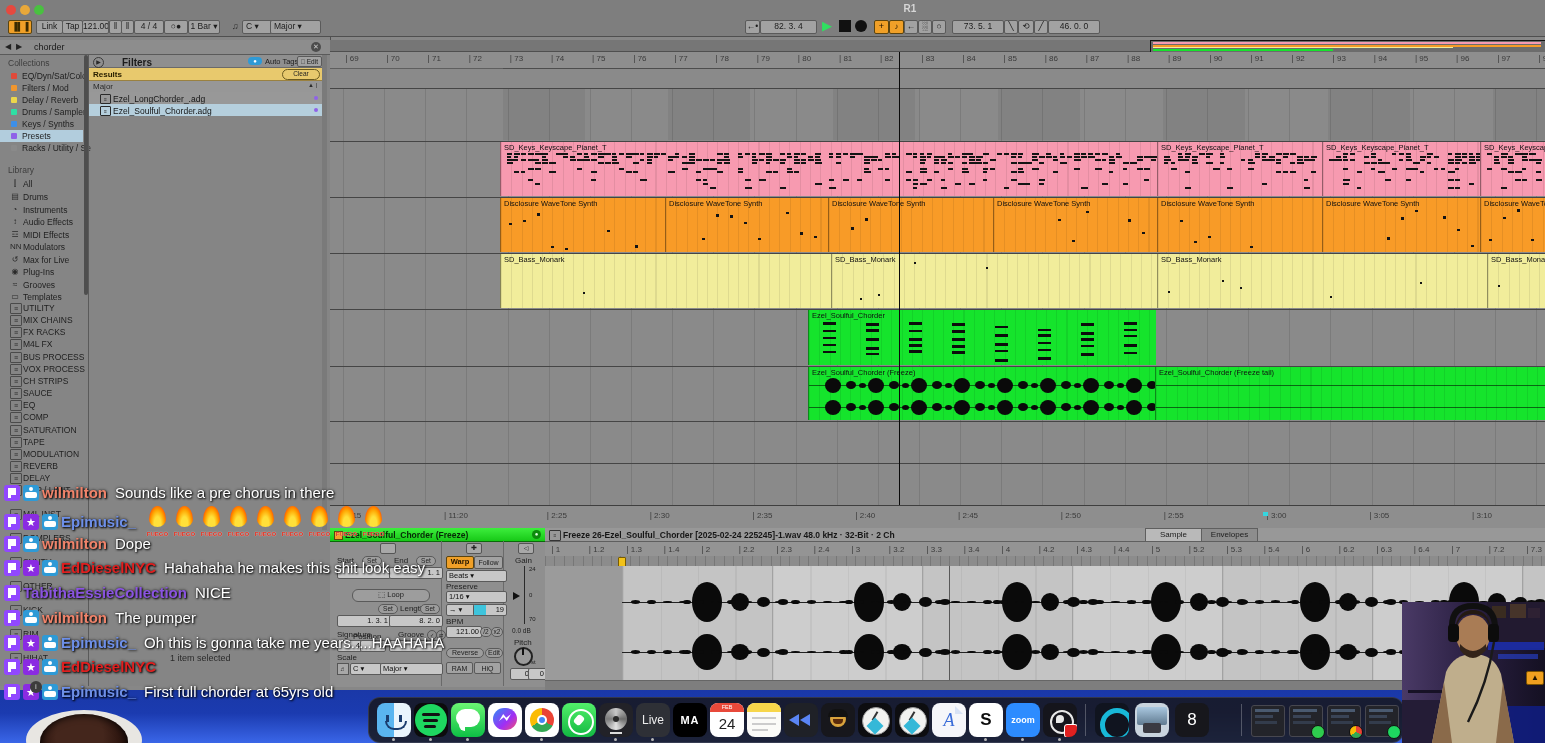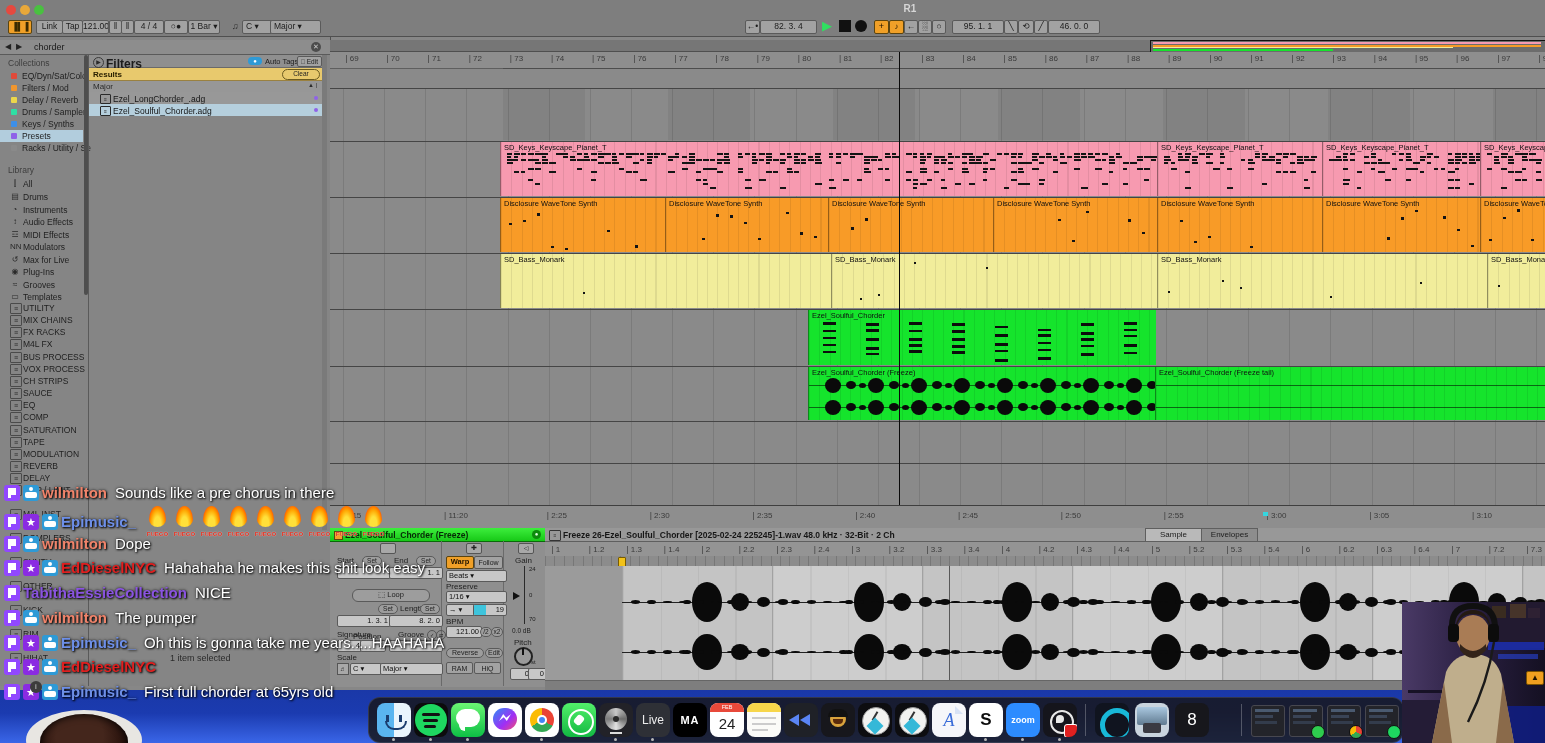--- a/index.html
+++ b/index.html
@@ -56,21 +56,21 @@
       <div class="btn" style="position: absolute; left: 745px; top: 20px; width: 13px; height: 12px;">←•</div>
       <div class="btn" style="position: absolute; left: 760px; top: 20px; width: 55px; height: 12px;">82. 3. 4</div>
       <div style="position: absolute; left: 822px; top: 19px; width: 14px; height: 14px; color: rgb(47, 224, 96); font-size: 13px; line-height: 14px;">▶</div>
       <div style="position: absolute; left: 839px; top: 20px; width: 12px; height: 12px; background: rgb(17, 17, 17);"></div>
       <div style="position: absolute; left: 855px; top: 20px; width: 12px; height: 12px; background: rgb(17, 17, 17); border-radius: 50%;"></div>
       <div style="position: absolute; left: 874px; top: 20px; width: 13px; height: 12px; background: rgb(240, 160, 40); border: 1px solid rgb(90, 68, 16); border-radius: 2px; color: rgb(26, 16, 0); font-size: 9px; line-height: 11px; text-align: center;">+</div>
       <div style="position: absolute; left: 889px; top: 20px; width: 13px; height: 12px; background: rgb(240, 160, 40); border: 1px solid rgb(90, 68, 16); border-radius: 2px; color: rgb(26, 16, 0); font-size: 8px; line-height: 11px; text-align: center;">♪</div>
       <div class="btn" style="position: absolute; left: 904px; top: 20px; width: 12px; height: 12px;">←</div>
       <div class="btn" style="position: absolute; left: 918px; top: 20px; width: 12px; height: 12px;">░</div>
       <div class="btn" style="position: absolute; left: 932px; top: 20px; width: 12px; height: 12px;">○</div>
-      <div class="btn" style="position: absolute; left: 952px; top: 20px; width: 50px; height: 12px;">95. 1. 1</div>
+      <div class="btn" style="position: absolute; left: 952px; top: 20px; width: 50px; height: 12px;">73. 5. 1</div>
       <div class="btn" style="position: absolute; left: 1004px; top: 20px; width: 12px; height: 12px;">╲</div>
       <div class="btn" style="position: absolute; left: 1018px; top: 20px; width: 14px; height: 12px;">⟲</div>
       <div class="btn" style="position: absolute; left: 1034px; top: 20px; width: 12px; height: 12px;">╱</div>
       <div class="btn" style="position: absolute; left: 1048px; top: 20px; width: 50px; height: 12px;">46. 0. 0</div>
     </div>
   <div class="abs" style="left:6px;top:5px;width:10px;height:10px;border-radius:50%;background:#e5493f;"></div>
   <div class="abs" style="left:20px;top:5px;width:10px;height:10px;border-radius:50%;background:#e8a83a;"></div>
   <div class="abs" style="left:34px;top:5px;width:10px;height:10px;border-radius:50%;background:#49c140;"></div>
   <div class="abs" style="left:880px;top:3px;width:60px;text-align:center;color:#d6d6d6;font-size:10px;font-weight:bold;">R1</div>
 
@@ -244,21 +244,21 @@
       <div style="position: absolute; left: 0px; top: 652px; width: 83px; height: 12px;">
         <div style="position: absolute; left: 10px; top: 1px; width: 10px; height: 9px; font-size: 7px; line-height: 9px; color: rgb(42, 42, 42); text-align: center; border: 1px solid rgb(74, 74, 74); border-radius: 1px;">≡</div>
         <div style="position: absolute; left: 23px; top: 1px; font-size: 8.5px; color: rgb(30, 30, 30); white-space: nowrap;">HIHAT</div>
       </div>
       <div style="position: absolute; left: 84px; top: 55px; width: 4px; height: 240px; background: rgb(78, 78, 78); border-radius: 2px;"></div>
       <div style="position: absolute; left: 88px; top: 55px; width: 1px; height: 631px; background: rgb(90, 90, 90);"></div>
     </div>
   <div id="results">
       <div style="position: absolute; left: 89px; top: 55px; width: 233px; height: 12px; background: rgb(143, 143, 143); border-bottom: 1px solid rgb(106, 106, 106);"></div>
       <div style="position: absolute; left: 93px; top: 57px; width: 9px; height: 9px; border: 1px solid rgb(58, 58, 58); border-radius: 50%; font-size: 6px; line-height: 9px; text-align: center; color: rgb(42, 42, 42);">▶</div>
-      <div style="position: absolute; left: 106px; top: 57px; font-size: 12px; color: rgb(28, 28, 28); font-weight: bold;">Filters</div>
+      <div style="position: absolute; left: 122px; top: 57px; font-size: 10px; color: rgb(28, 28, 28); font-weight: bold;">Filters</div>
       <div style="position: absolute; left: 248px; top: 57px; width: 14px; height: 8px; background: rgb(46, 154, 214); border-radius: 4px; color: rgb(255, 255, 255); font-size: 6px; line-height: 8px; text-align: center;">●</div>
       <div style="position: absolute; left: 265px; top: 57px; font-size: 7.5px; color: rgb(28, 28, 28);">Auto Tags</div>
       <div class="btn" style="position: absolute; left: 297px; top: 56px; width: 23px; height: 9px; font-size: 6.5px; line-height: 9px;">⎕ Edit</div>
       <div style="position: absolute; left: 89px; top: 68px; width: 233px; height: 12px; background: rgb(232, 201, 109); border-bottom: 1px solid rgb(154, 129, 64);"></div>
       <div style="position: absolute; left: 93px; top: 70px; font-size: 8px; color: rgb(42, 32, 0); font-weight: bold;">Results</div>
       <div class="pill" style="position: absolute; left: 282px; top: 69px; width: 36px; height: 9px; background: rgb(232, 201, 109); border: 1px solid rgb(106, 90, 32);">Clear</div>
       <div style="position: absolute; left: 89px; top: 81px; width: 233px; height: 11px; background: rgb(151, 151, 151); border-bottom: 1px solid rgb(106, 106, 106);"></div>
       <div style="position: absolute; left: 93px; top: 82px; font-size: 8px; color: rgb(42, 42, 42);">Major</div>
       <div style="position: absolute; left: 308px; top: 82px; font-size: 6px; color: rgb(42, 42, 42);">▲ |</div>
       <div style="position: absolute; left: 89px; top: 92px; width: 233px; height: 12px; background: rgb(152, 152, 152);">

